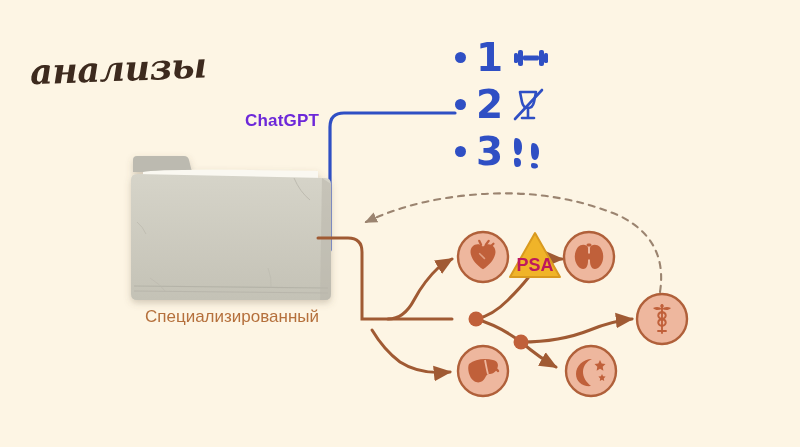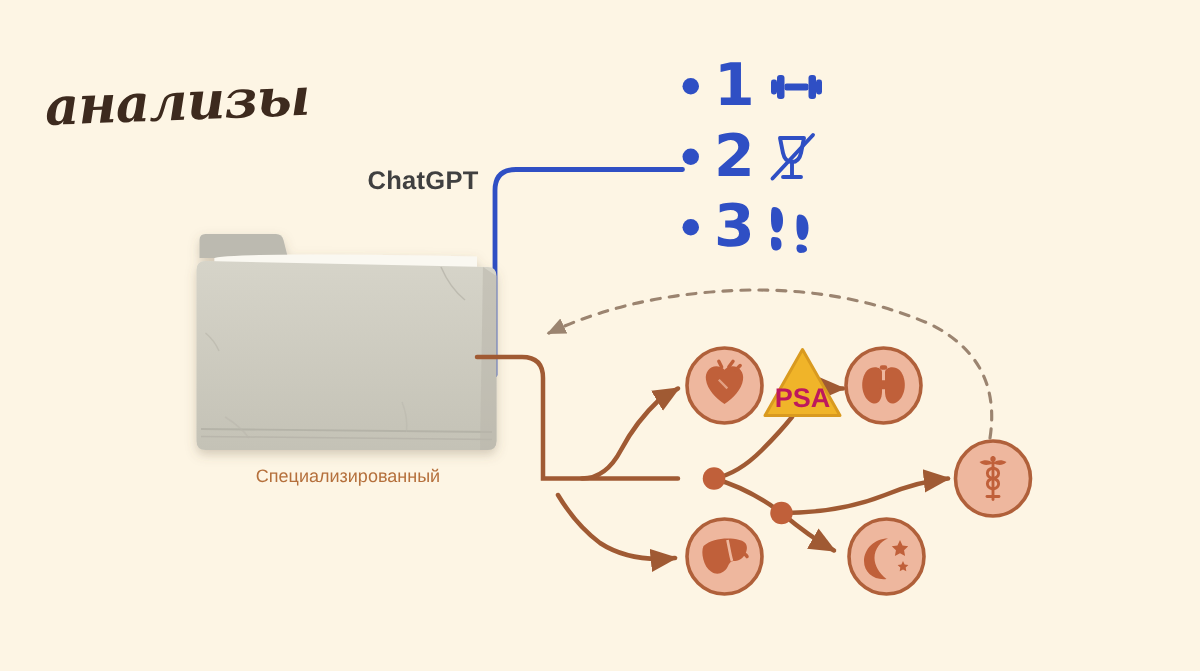--- a/index.html
+++ b/index.html
@@ -14,34 +14,34 @@
 
   
   .list{position:absolute;left:455px;top:34px;width:200px;}
   .list-row{display:flex;align-items:center;height:47px;color:#2f4fc4;}
   .bullet{width:11px;height:11px;border-radius:50%;background:#2f4fc4;margin-right:10px;flex:0 0 auto;}
   .num{font-size:39px;font-weight:bold;line-height:1;letter-spacing:-1px;color:#2f4fc4;
        font-family:"DejaVu Sans", sans-serif;}
   .licon{margin-left:10px;display:flex;align-items:center;}
 
   
-  .chatgpt{position:absolute;left:245px;top:111px;font-size:17px;font-weight:bold;color:#404040;letter-spacing:.2px;}
+  .chatgpt{position:absolute;left:245px;top:111px;font-size:17px;font-weight:bold;color:#6d28d9;letter-spacing:.2px;}
   .handwriting{
     position:absolute;left:30px;top:48px;width:170px;
     font-family:"DejaVu Serif", serif;
     font-style:italic;font-weight:bold;
     font-size:35px;color:#3d2a1e;
     transform:rotate(-2.2deg);
     letter-spacing:-.5px;
     white-space:nowrap;
   }
 
   
   .caption{position:absolute;left:118px;top:307px;width:228px;text-align:center;
-    color:#b5703c;font-size:12px;line-height:20px;}
+    color:#b5703c;font-size:17px;line-height:20px;}
 
   
   .psa-label{position:absolute;left:513px;top:255px;width:44px;text-align:center;
     font-size:18px;font-weight:bold;color:#be185d;font-family:"Liberation Sans",sans-serif;}
 </style>
 </head>
 <body>
 
 <div id="stage">
 

